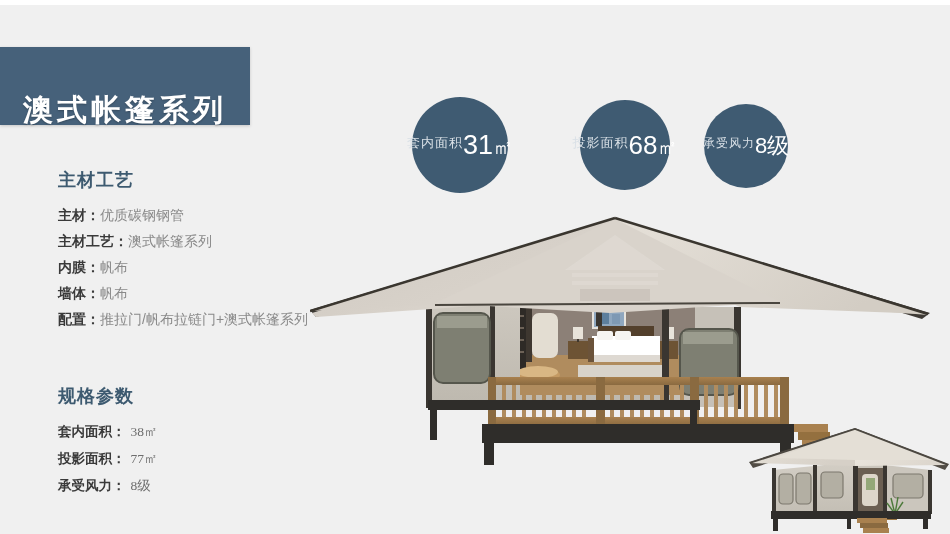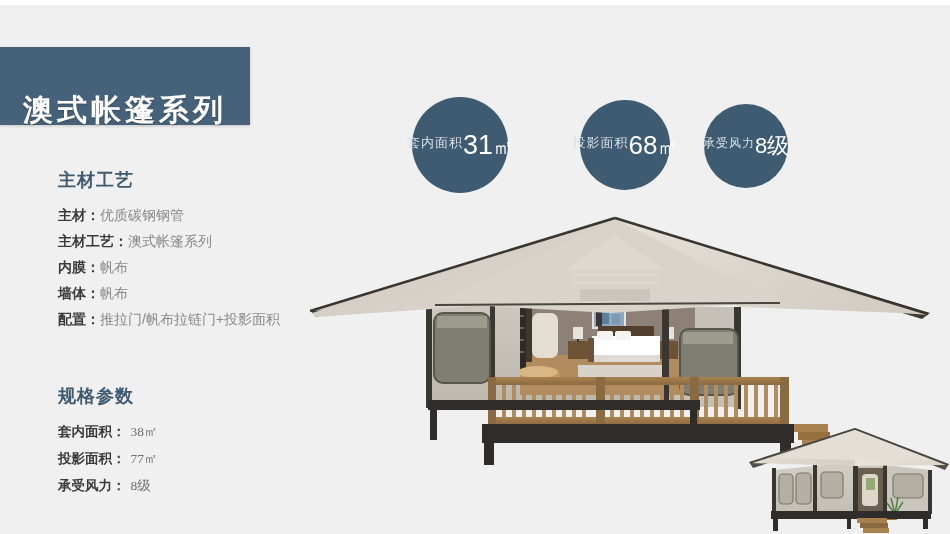--- a/index.html
+++ b/index.html
@@ -138,21 +138,21 @@
     <div class="param-row">
       <span class="lbl">主材工艺：</span><span class="val">澳式帐篷系列</span>
     </div>
     <div class="param-row">
       <span class="lbl">内膜：</span><span class="val">帆布</span>
     </div>
     <div class="param-row">
       <span class="lbl">墙体：</span><span class="val">帆布</span>
     </div>
     <div class="param-row">
-      <span class="lbl">配置：</span><span class="val">推拉门/帆布拉链门+投影面积</span>
+      <span class="lbl">配置：</span><span class="val">推拉门/帆布拉链门+澳式帐篷系列</span>
     </div>
   </div>
 
   <div class="section" id="spec-section">
     <div class="section-heading">规格参数</div>
     <div class="spec-row">
       <span class="lbl">套内面积：</span><span class="val">38㎡</span>
     </div>
     <div class="spec-row">
       <span class="lbl">投影面积：</span><span class="val">77㎡</span>

